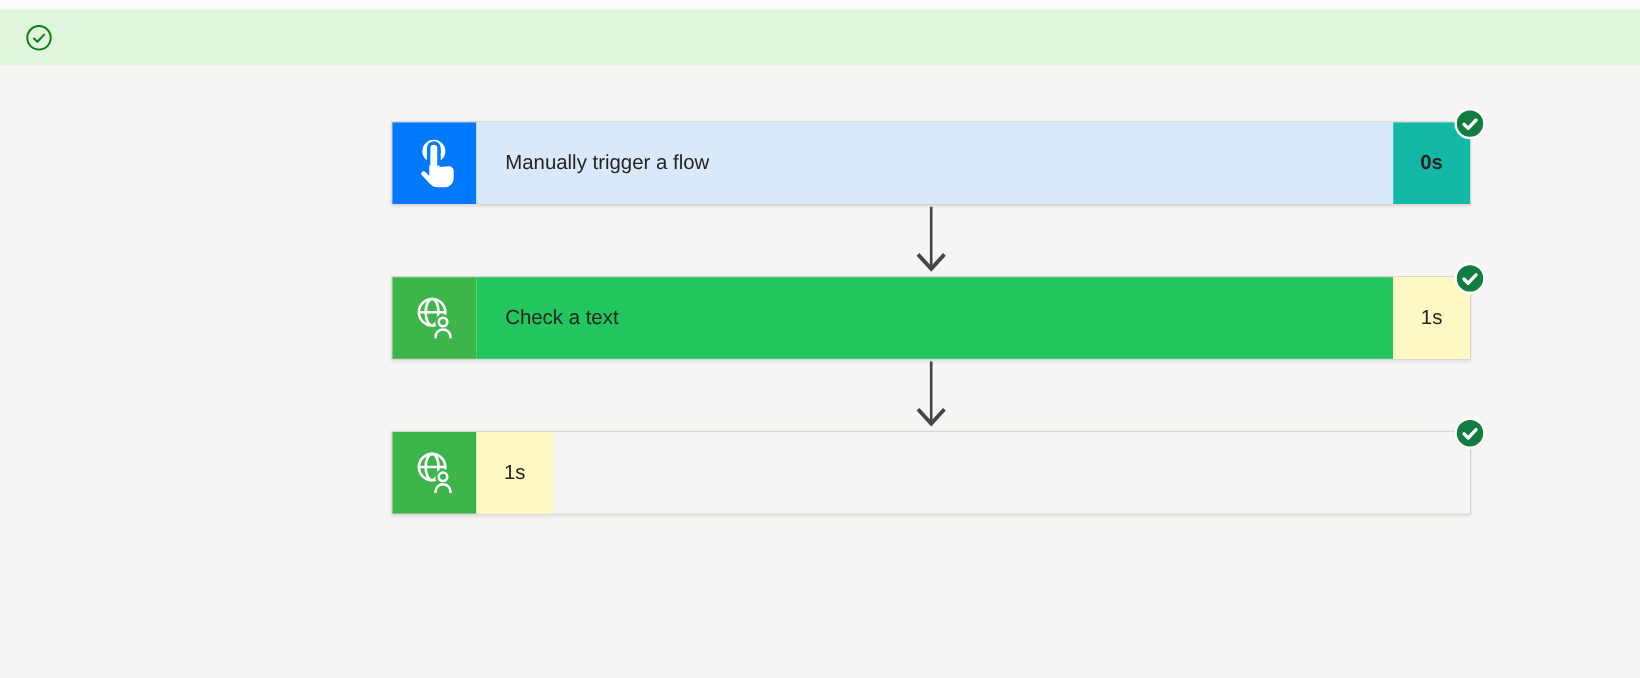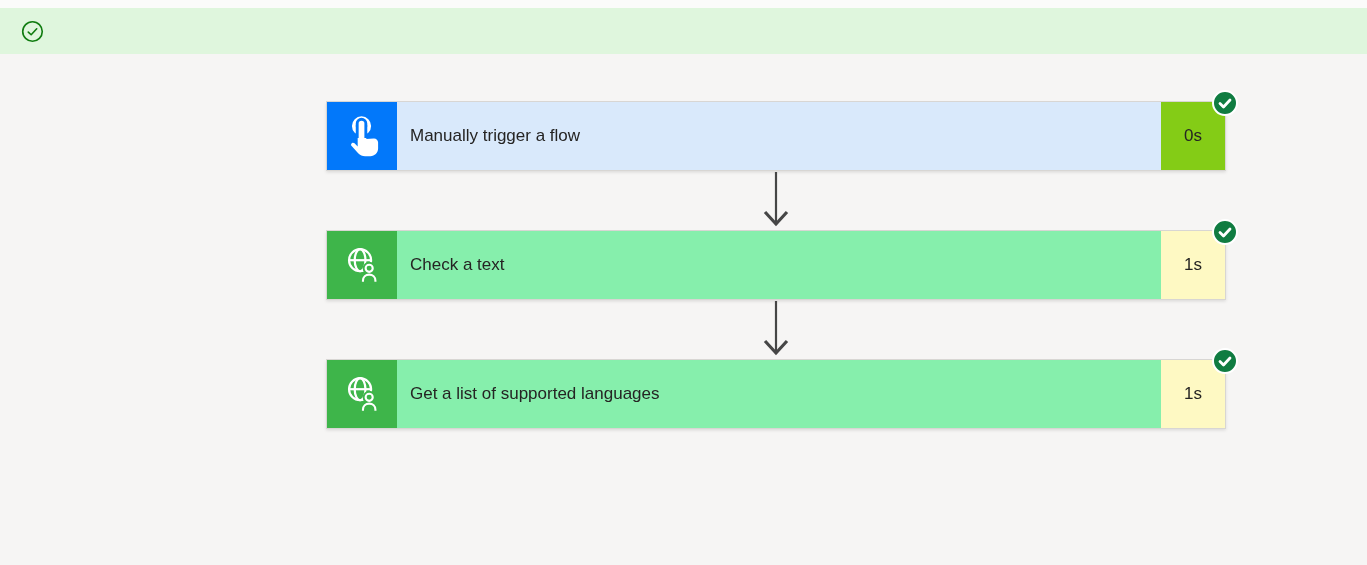--- a/index.html
+++ b/index.html
@@ -17,29 +17,29 @@
   .banner-text{margin-left:13px;font-size:15.5px;color:#323130;}
 
   .step{
     position:absolute;left:326px;width:900px;height:70px;
     display:flex;box-sizing:border-box;
     border:1px solid #d8d6d3;
     box-shadow:0 1.5px 3px rgba(0,0,0,0.10);
     cursor:pointer;
   }
   .step-icon{width:70px;flex:none;display:flex;align-items:center;justify-content:center;}
-  .step-main{flex:1;display:flex;align-items:center;padding-left:13px;font-size:17px;color:#252423;}
+  .step-main{flex:1;display:flex;align-items:center;padding-left:24px;font-size:17px;color:#252423;}
   .step-duration{width:64px;flex:none;display:flex;align-items:center;justify-content:center;font-size:17px;color:#252423;}
 
   .step-blue .step-icon{background:#0278fa;}
   .step-blue .step-main{background:#d9e9fb;}
-  .step-blue .step-duration{background:#84cc16;}
+  .step-blue .step-duration{background:#14b8a6;font-weight:bold;}
 
   .step-green .step-icon{background:#3eb54a;}
-  .step-green .step-main{background:#86efac;}
+  .step-green .step-main{background:#22c55e;}
   .step-green .step-duration{background:#fef9c3;}
 
   .badge{
     position:absolute;top:-12px;right:-13px;width:22px;height:22px;border-radius:50%;
     background:#107c41;border:2.5px solid #ffffff;
     display:flex;align-items:center;justify-content:center;z-index:3;
   }
   .arrow{position:absolute;left:760px;width:32px;height:57px;}
   .arrow svg{display:block;}
 </style>
@@ -118,20 +118,19 @@
         <circle cx="22" cy="19" r="11.5"></circle>
         <ellipse cx="22" cy="19" rx="5.6" ry="11.5"></ellipse>
         <line x1="10.5" y1="19" x2="33.5" y2="19"></line>
       </g>
       <circle cx="31.5" cy="27.5" r="6.8" fill="#3eb54a"></circle>
       <path d="M22.5 44 v-3 c0-5 4-8.6 9-8.6 s9 3.6 9 8.6 v3 z" fill="#3eb54a"></path>
       <circle cx="31.5" cy="27.5" r="3.7" fill="none" stroke="#ffffff" stroke-width="2.2"></circle>
       <path d="M25 41.5 v-1.1 c0-3.8 2.9-6.4 6.5-6.4 s6.5 2.6 6.5 6.4 V41.5" fill="none" stroke="#ffffff" stroke-width="2.2"></path>
     </svg>
   </div>
-  <div class="step-main">Get a list of supported languages</div>
   <div class="step-duration">1s</div>
   <div class="badge">
     <svg viewBox="0 0 22 22" width="22" height="22">
       <polyline points="6,11.5 9.5,15 16,8" fill="none" stroke="#ffffff" stroke-width="2.8" stroke-linecap="round" stroke-linejoin="round"></polyline>
     </svg>
   </div>
 </div>
 
 </body></html>

